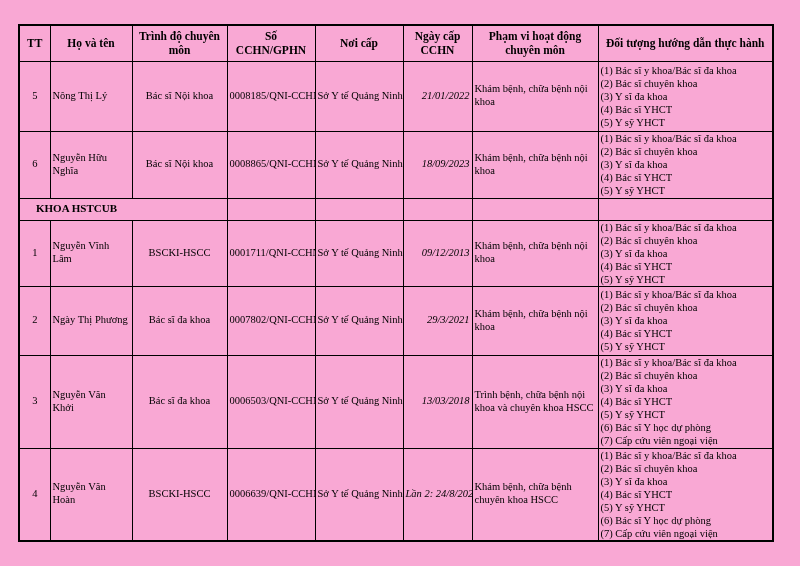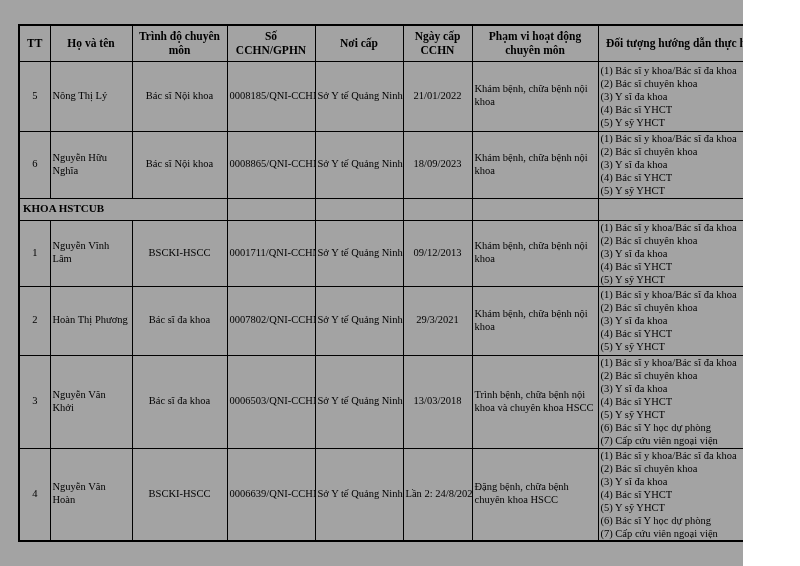--- a/index.html
+++ b/index.html
@@ -6,23 +6,23 @@
     margin: 0;
     padding: 0;
     background: #ffffff;
     width: 800px;
     height: 566px;
     font-family: "Liberation Serif", "DejaVu Serif", serif;
     color: #000000;
   }
   .page {
     position: relative;
-    width: 743px;
+    width: 800px;
     height: 566px;
-    background: #a3a3a3;
+    background: #f9a8d4;
     overflow: hidden;
   }
   table.doc-table {
     position: absolute;
     left: 18px;
     top: 24px;
     width: 754px;
     border-collapse: collapse;
     table-layout: fixed;
     border: 2px solid #000000;
@@ -59,29 +59,29 @@
   tr.h-r2      { height: 64px; }
   tr.h-r3      { height: 69px; }
   tr.h-r4      { height: 93px; }
   tr.h-r5      { height: 85px; }
 
   td.c-tt     { text-align: center; }
   td.c-name   { text-align: left; }
   td.c-degree { text-align: center; margin-left: 39px; }
   td.c-number { text-align: center; white-space: nowrap; }
   td.c-place  { text-align: left; white-space: nowrap; }
-  td.c-date   { text-align: center; white-space: nowrap; }
+  td.c-date   { text-align: right; white-space: nowrap; font-style: italic; }
   td.c-scope  { text-align: left; }
   td.c-ment   { text-align: left; vertical-align: middle; padding: 0 2px; }
   td.c-ment div { line-height: 13px; white-space: nowrap; }
   td.c-section {
     font-weight: bold;
     font-size: 11px;
     text-align: left;
-    padding-left: 3px;
+    padding-left: 16px;
   }
 </style>
 </head>
 <body>
 
 <div class="page">
   <table class="doc-table">
     <colgroup>
       <col class="w-tt">
         <col class="w-name">
@@ -162,21 +162,21 @@
           <div>(2) Bác sĩ chuyên khoa</div>
           <div>(3) Y sĩ đa khoa</div>
           <div>(4) Bác sĩ YHCT</div>
           <div>(5) Y sỹ YHCT</div>
           <div></div>
           <div></div>
         </td>
       </tr>
       <tr class="h-r3">
         <td class="c-tt">2</td>
-        <td class="c-name">Hoàn Thị Phương</td>
+        <td class="c-name">Ngày Thị Phương</td>
         <td class="c-degree">Bác sĩ đa khoa</td>
         <td class="c-number">0007802/QNI-CCHN</td>
         <td class="c-place">Sở Y tế Quảng Ninh</td>
         <td class="c-date">29/3/2021</td>
         <td class="c-scope">Khám bệnh, chữa bệnh nội khoa</td>
         <td class="c-ment">
           <div>(1) Bác sĩ y khoa/Bác sĩ đa khoa</div>
           <div>(2) Bác sĩ chuyên khoa</div>
           <div>(3) Y sĩ đa khoa</div>
           <div>(4) Bác sĩ YHCT</div>
@@ -203,21 +203,21 @@
           <div>(7) Cấp cứu viên ngoại viện</div>
         </td>
       </tr>
       <tr class="h-r5">
         <td class="c-tt">4</td>
         <td class="c-name">Nguyễn Văn Hoàn</td>
         <td class="c-degree">BSCKI-HSCC</td>
         <td class="c-number">0006639/QNI-CCHN</td>
         <td class="c-place">Sở Y tế Quảng Ninh</td>
         <td class="c-date">Lần 2: 24/8/2023</td>
-        <td class="c-scope">Đặng bệnh, chữa bệnh chuyên khoa HSCC</td>
+        <td class="c-scope">Khám bệnh, chữa bệnh chuyên khoa HSCC</td>
         <td class="c-ment">
           <div>(1) Bác sĩ y khoa/Bác sĩ đa khoa</div>
           <div>(2) Bác sĩ chuyên khoa</div>
           <div>(3) Y sĩ đa khoa</div>
           <div>(4) Bác sĩ YHCT</div>
           <div>(5) Y sỹ YHCT</div>
           <div>(6) Bác sĩ Y học dự phòng</div>
           <div>(7) Cấp cứu viên ngoại viện</div>
         </td>
       </tr>

